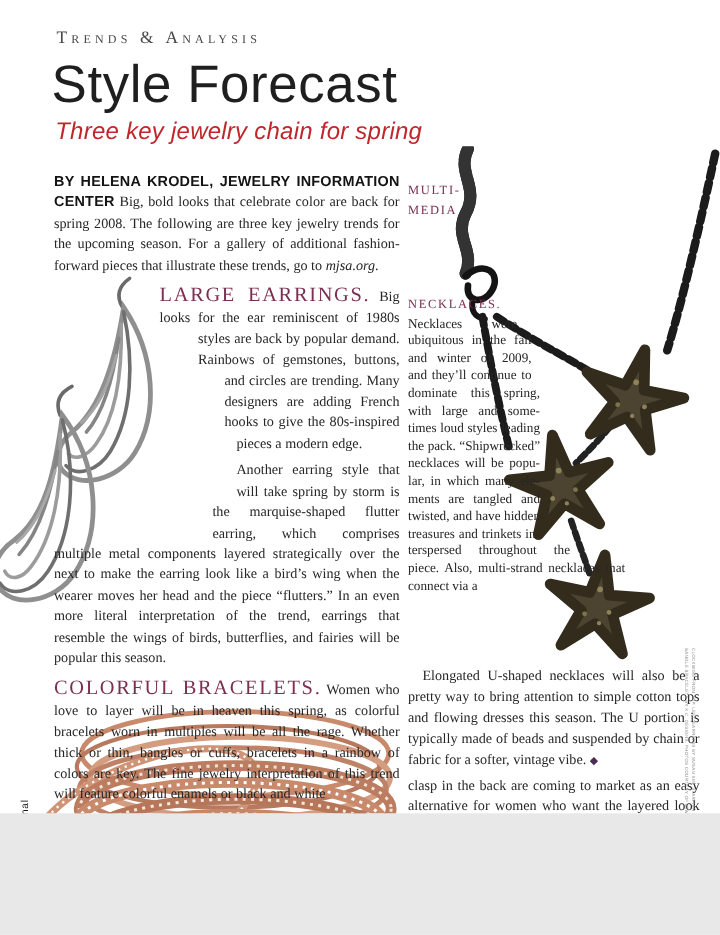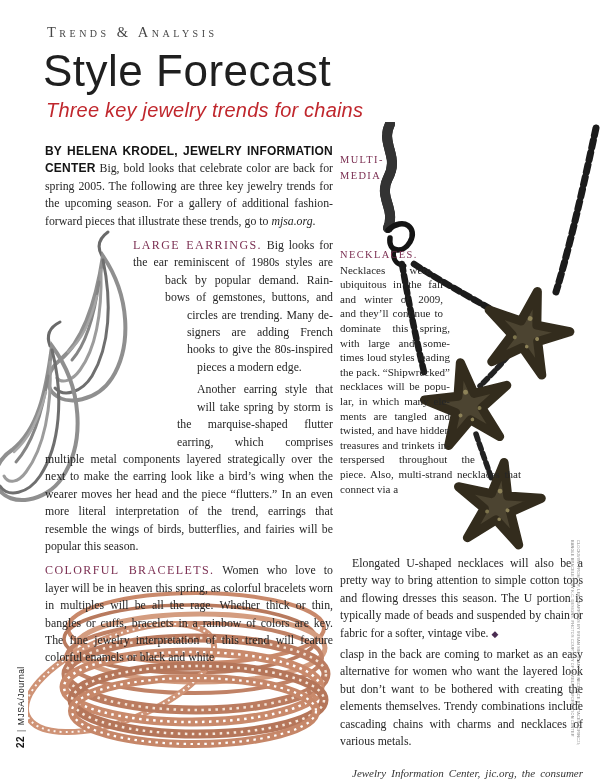--- a/index.html
+++ b/index.html
@@ -1,32 +1,32 @@
 <!DOCTYPE html>
 <html><head>
 <meta charset="utf-8">
 <style>
   html,body{margin:0;padding:0;background:#e8e8e8;}
-  .page{position:relative;width:600px;height:779px;background:#ffffff;overflow:hidden;
+  .page{position:relative;width:600px;height:678px;background:#ffffff;overflow:hidden;
         font-family:"Liberation Serif",serif;}
   .kicker{position:absolute;left:47px;top:24px;font-variant:small-caps;font-size:14.5px;
         letter-spacing:3.5px;color:#474747;}
   .title{position:absolute;left:43px;top:46px;font-family:"Liberation Sans",sans-serif;
         font-size:44px;font-weight:400;color:#1f1f1f;letter-spacing:.5px;text-align:right;}
   .subtitle{position:absolute;left:46px;top:99px;font-family:"Liberation Sans",sans-serif;
         font-style:italic;font-size:20px;color:#c0272d;letter-spacing:.2px;}
   .col{position:absolute;z-index:3;}
   .col-left{left:45px;top:143px;width:288px;}
   .col-right{left:340px;top:145px;width:243px;}
   p{margin:0;text-align:justify;hyphens:manual;}
   .body{font-size:11.8px;line-height:17.4px;color:#262626;}
   .narrow{font-size:11px;line-height:14.6px;color:#262626;}
   .byline{font-family:"Liberation Sans",sans-serif;font-weight:bold;font-size:12px;
         letter-spacing:.2px;color:#141414;}
-  .sec-head{color:#7b2f52;letter-spacing:1.4px;font-size:12px;}
+  .sec-head{color:#7b2f52;letter-spacing:1.4px;font-size:17px;}
   .sec-head.sm{font-size:10.4px;}
   .ital{font-style:italic;}
   .indent{text-indent:12px;}
   .mt7{margin-top:7px;}
   .mt5{margin-top:5px;}
   .mt3{margin-top:3px;}
   .footnote{font-style:italic;font-size:11px;line-height:16.5px;color:#333333;
         margin-top:15px;text-indent:12px;}
   .diamond{color:#4b2d52;font-size:9px;}
   .wrapzone{display:flow-root;}
@@ -42,21 +42,21 @@
         transform-origin:0 0;white-space:nowrap;font-family:"Liberation Sans",sans-serif;
         font-size:3.8px;line-height:5.6px;color:#8a8a8a;letter-spacing:.2px;z-index:4;}
 </style>
 </head>
 <body>
 
 <div class="page">
 
   <div class="kicker">Trends &amp; Analysis</div>
   <h1 class="title" style="margin:0;">Style Forecast</h1>
-  <div class="subtitle">Three key jewelry trends for chains</div>
+  <div class="subtitle">Three key jewelry chain for spring</div>
 
   <svg class="art" style="left:0;top:226px;" width="195" height="285" viewBox="0 0 195 285">
     <g fill="none" stroke-linecap="round">
       <path d="M108,6 q-14,10 -6,24" stroke="#6a6a6a" stroke-width="3"></path>
       <path d="M103,30 C130,70 132,120 112,152 C98,174 66,182 52,166 C44,156 50,142 60,134 C84,114 96,76 103,30 Z" stroke="#8f8f8f" stroke-width="4"></path>
       <path d="M103,34 C112,76 110,120 92,150 C82,166 64,172 55,162" stroke="#6f6f6f" stroke-width="3"></path>
       <path d="M101,44 C102,86 96,122 80,144 C72,155 62,158 57,152" stroke="#9c9c9c" stroke-width="3"></path>
       <path d="M99,56 C94,92 86,118 72,134" stroke="#858585" stroke-width="3"></path>
       <path d="M97,70 C90,98 80,116 68,126" stroke="#a5a5a5" stroke-width="2.5"></path>
       <path d="M60,96 q-16,8 -10,24" stroke="#6a6a6a" stroke-width="3"></path>
@@ -118,21 +118,21 @@
       <ellipse cx="164" cy="105" rx="128" ry="35" stroke="#c98a6c" stroke-width="9"></ellipse>
       <ellipse cx="164" cy="105" rx="128" ry="35" stroke="#ffffff" stroke-width="2.5" stroke-dasharray="2.5 4.5"></ellipse>
       <ellipse cx="170" cy="118" rx="126" ry="34" stroke="#b5765a" stroke-width="9"></ellipse>
       <ellipse cx="170" cy="118" rx="126" ry="34" stroke="#f6e8dc" stroke-width="2.5" stroke-dasharray="2.5 4.5"></ellipse>
       <ellipse cx="166" cy="129" rx="122" ry="33" stroke="#c68769" stroke-width="8"></ellipse>
       <ellipse cx="166" cy="129" rx="122" ry="33" stroke="#ffffff" stroke-width="2.2" stroke-dasharray="2.5 4.5"></ellipse>
     </g>
   </svg>
 
   <div class="col col-left body">
-    <p><span class="byline">BY HELENA KRODEL, JEWELRY INFORMATION CENTER</span><span> Big, bold looks that celebrate color are back for spring 2005. The fol­low­ing are three key jewelry trends for the upcoming season. For a gallery of additional fashion-forward pieces that illustrate these trends, go to </span><span class="ital">mjsa.org</span><span>.</span></p>
+    <p><span class="byline">BY HELENA KRODEL, JEWELRY INFORMATION CENTER</span><span> Big, bold looks that celebrate color are back for spring 2008. The fol­low­ing are three key jewelry trends for the upcoming season. For a gallery of additional fashion-forward pieces that illustrate these trends, go to </span><span class="ital">mjsa.org</span><span>.</span></p>
 
     <div class="wrapzone mt7">
       <div class="sp-l" style="width:88px;height:52px"></div>
       <div class="sp-l" style="width:120px;height:35px"></div>
       <div class="sp-l" style="width:142px;height:52px"></div>
       <div class="sp-l" style="width:152px;height:35px"></div>
       <div class="sp-l" style="width:132px;height:30px"></div>
       <p><span class="sec-head">LARGE EARRINGS.</span><span> Big looks for the ear rem­i­nis­cent of 1980s styles are back by pop­u­lar demand. Rain­bows of gem­stones, but­tons, and cir­cles are trend­ing. Many de­sign­ers are add­ing French hooks to give the 80s-inspired pieces a mod­ern edge.</span></p>
       <p class="mt5">Another earring style that will take spring by storm is the marquise-shaped flutter earring, which com­prises multiple metal com­po­nents layered stra­te­gi­cally over the next to make the earring look like a bird’s wing when the wearer moves her head and the piece “flutters.” In an even more literal in­ter­pre­ta­tion of the trend, earrings that resemble the wings of birds, but­ter­flies, and fairies will be popular this season.</p>
     </div>

